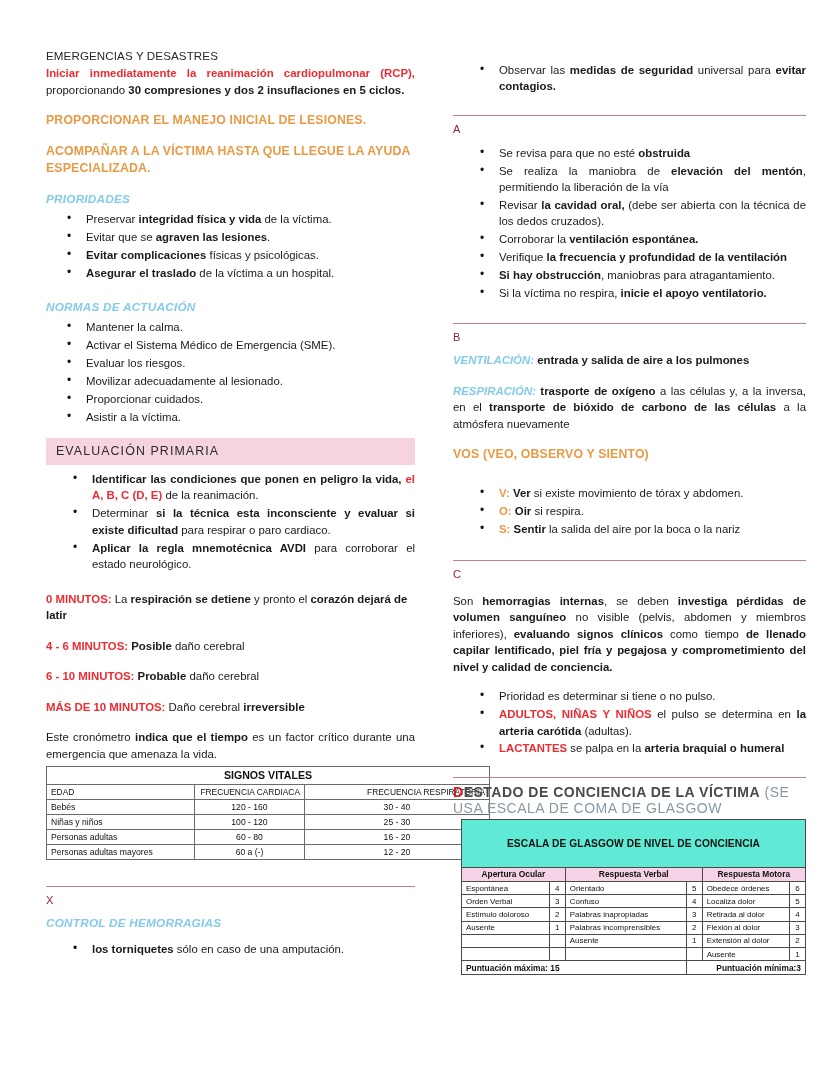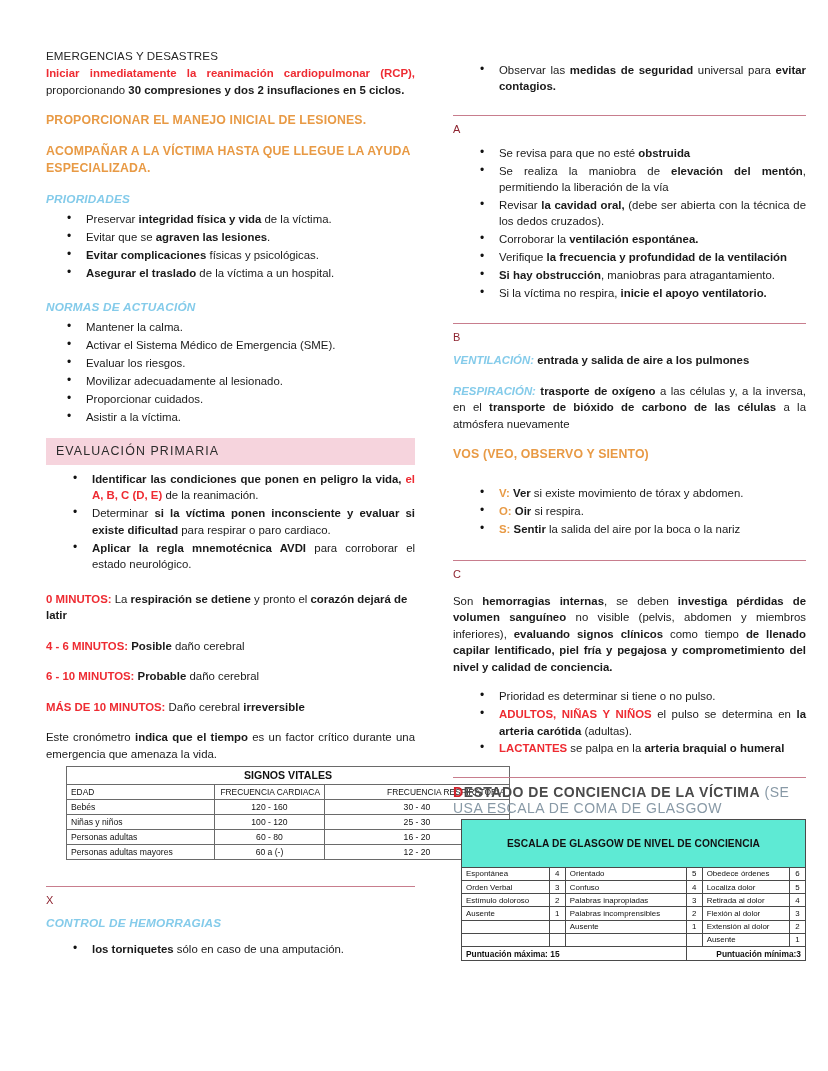--- a/index.html
+++ b/index.html
@@ -61,21 +61,21 @@
     font-size: 12px; color:#111;
   }
   li.j { text-align: justify; }
 
   
   .divider { border: 0; border-top: 1.4px solid #C87D8D; margin: 14px 0 7px 0; }
   .letter { color:#8E2430; font-size: 11px; margin: 0 0 3px 0; letter-spacing:.3px;}
 
   
   table { border-collapse: collapse; }
-  .vitals { width: 444px; margin-top: 4px; font-size: 8.6px; color:#111;margin-left:20px; }
+  .vitals { width: 444px; margin-top: 4px; font-size: 8.6px; color:#111; }
   .vitals td, .vitals th { border: 1px solid #6a6a6a; padding: 2px 4px; }
   .vitals .vt-title {
     text-align:center; font-weight:bold; font-size: 10.6px; padding: 2px 0 3px 0;
   }
   .vitals .vh { font-size: 8.4px; font-weight: normal; text-align:left; }
   .vitals .vh.c { text-align:right; }
   .vitals td.num { text-align:center; }
 
   .gcs { width: 345px; margin: 3px 0 0 8px; font-size: 7.9px; color:#111; }
   .gcs td, .gcs th { border: 1px solid #4a4a4a; padding: 1.6px 4px; height: 13px; }
@@ -133,21 +133,21 @@
         <li>Evaluar los riesgos.</li>
         <li>Movilizar adecuadamente al lesionado.</li>
         <li>Proporcionar cuidados.</li>
         <li>Asistir a la víctima.</li>
       </ul>
 
       <div class="banner">EVALUACIÓN PRIMARIA</div>
 
       <ul class="bl deep">
         <li class="j"><b>Identificar las condiciones que ponen en peligro la vida, </b><b class="red">el A, B, C (D, E)</b><span> de la reanimación.</span></li>
-        <li class="j"><span>Determinar </span><b>si la víctima ponen inconsciente y evaluar si existe dificultad</b><span> para respirar o paro cardiaco.</span></li>
+        <li class="j"><span>Determinar </span><b>si la técnica esta inconsciente y evaluar si existe dificultad</b><span> para respirar o paro cardiaco.</span></li>
         <li class="j"><span></span><b>Aplicar la regla mnemotécnica AVDI</b><span> para corroborar el estado neurológico.</span></li>
       </ul>
 
       <div class="sp14"></div>
       <p class="t">
         <b class="red">0 MINUTOS:</b><span> La </span><b>respiración se detiene</b><span> y pronto el </span><b>corazón dejará de latir</b>
       </p>
       <div class="sp14"></div>
       <p class="t">
         <b class="red">4 - 6 MINUTOS:</b><span> </span><b>Posible</b><span> daño cerebral</span>
@@ -270,20 +270,25 @@
       <div class="d-head">
         <span class="dred">D</span><span class="dgray">ESTADO DE CONCIENCIA DE LA VÍCTIMA</span><span> (SE USA ESCALA DE COMA DE GLASGOW</span>
       </div>
 
       <table class="gcs">
         <tbody>
             <tr>
           <td class="gcs-title" colspan="6">ESCALA DE GLASGOW DE NIVEL DE CONCIENCIA</td>
         </tr>
         <tr>
+          <td class="sub" colspan="2">Apertura Ocular</td>
+          <td class="sub" colspan="2">Respuesta Verbal</td>
+          <td class="sub" colspan="2">Respuesta Motora</td>
+        </tr>
+        <tr>
           <td>Espontánea</td>
           <td class="sc">4</td>
           <td>Orientado</td>
           <td class="sc">5</td>
           <td>Obedece órdenes</td>
           <td class="sc">6</td>
         </tr>
         <tr>
           <td>Orden Verbal</td>
           <td class="sc">3</td>

